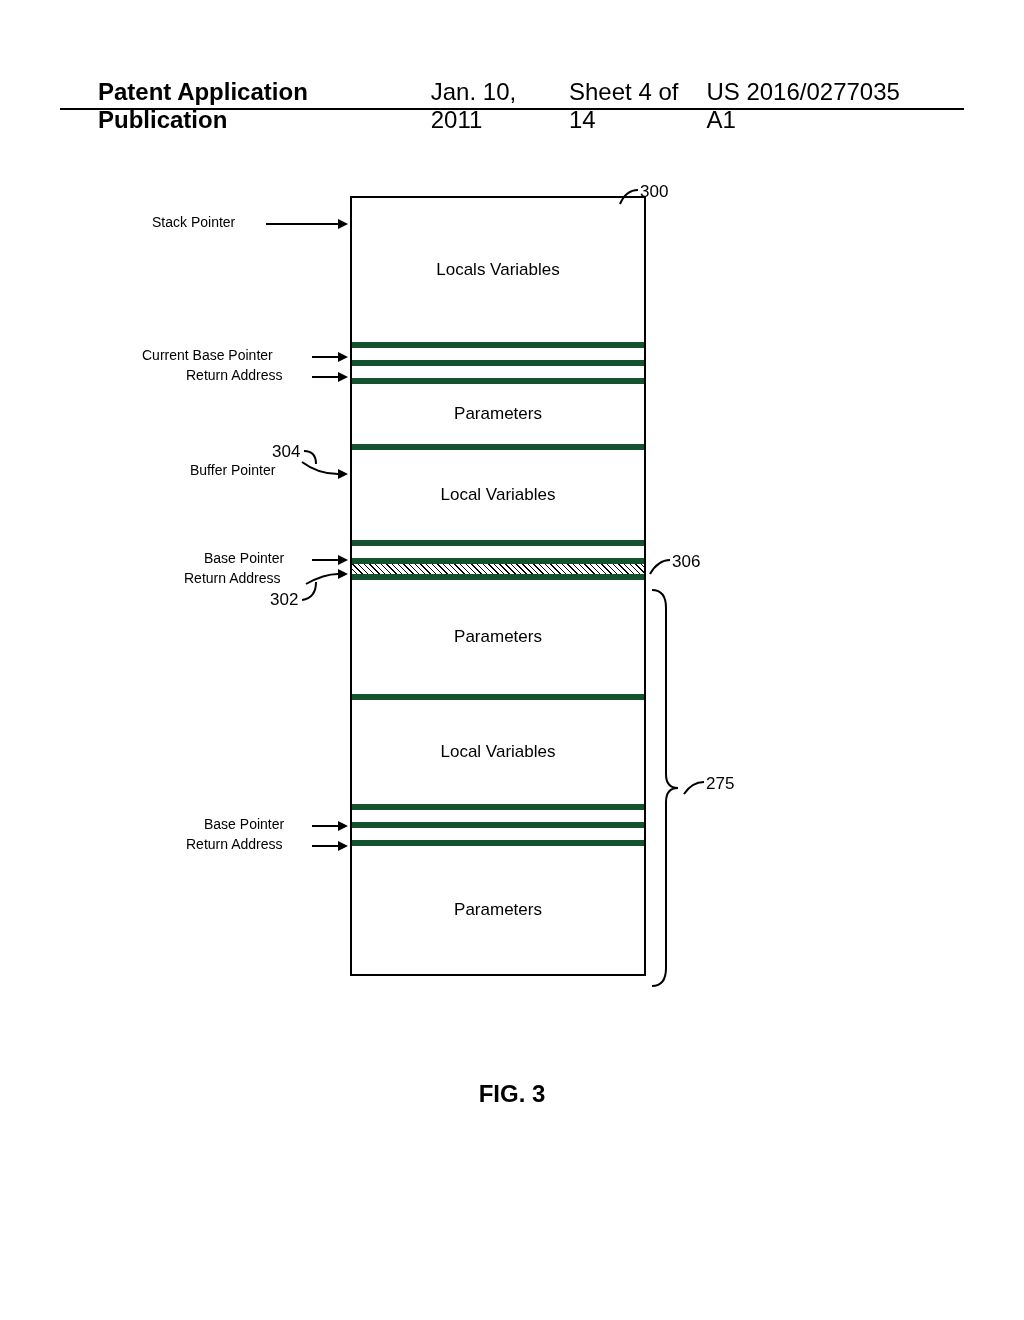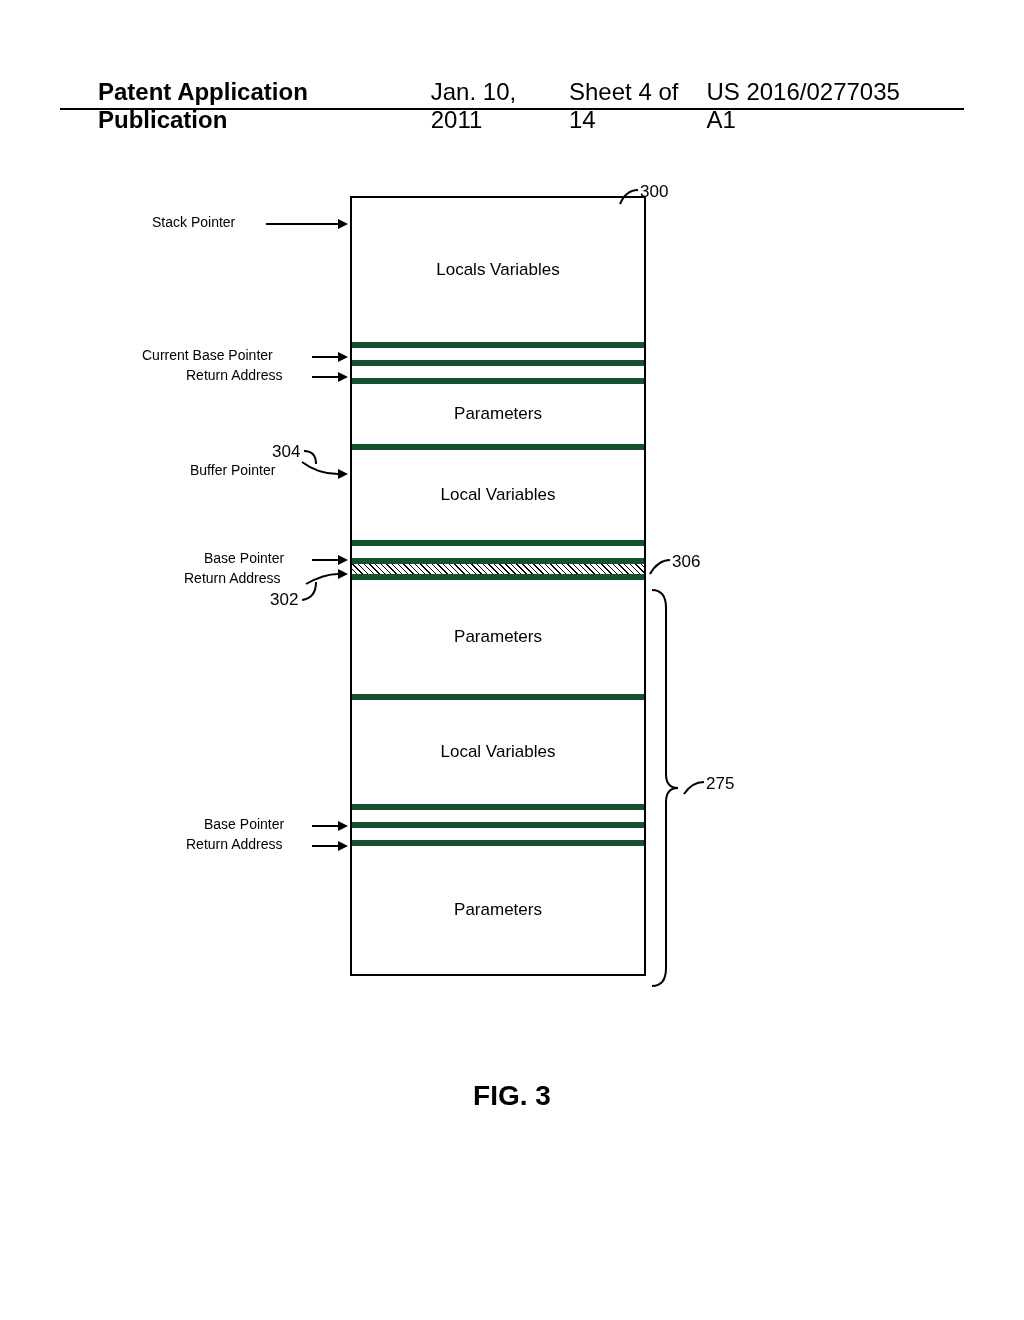--- a/index.html
+++ b/index.html
@@ -77,21 +77,21 @@
     position: absolute;
     font-size: 17px;
   }
 
   .figcap {
     position: absolute;
     top: 1080px;
     left: 0;
     width: 100%;
     text-align: center;
-    font-size: 28px;
+    font-size: 24px;
     font-weight: bold;
   }
 </style>
 </head>
 <body>
 
 <div class="header">
   <span class="left">Patent Application Publication</span>
   <span>Jan. 10, 2011</span>
   <span>Sheet 4 of 14</span>

